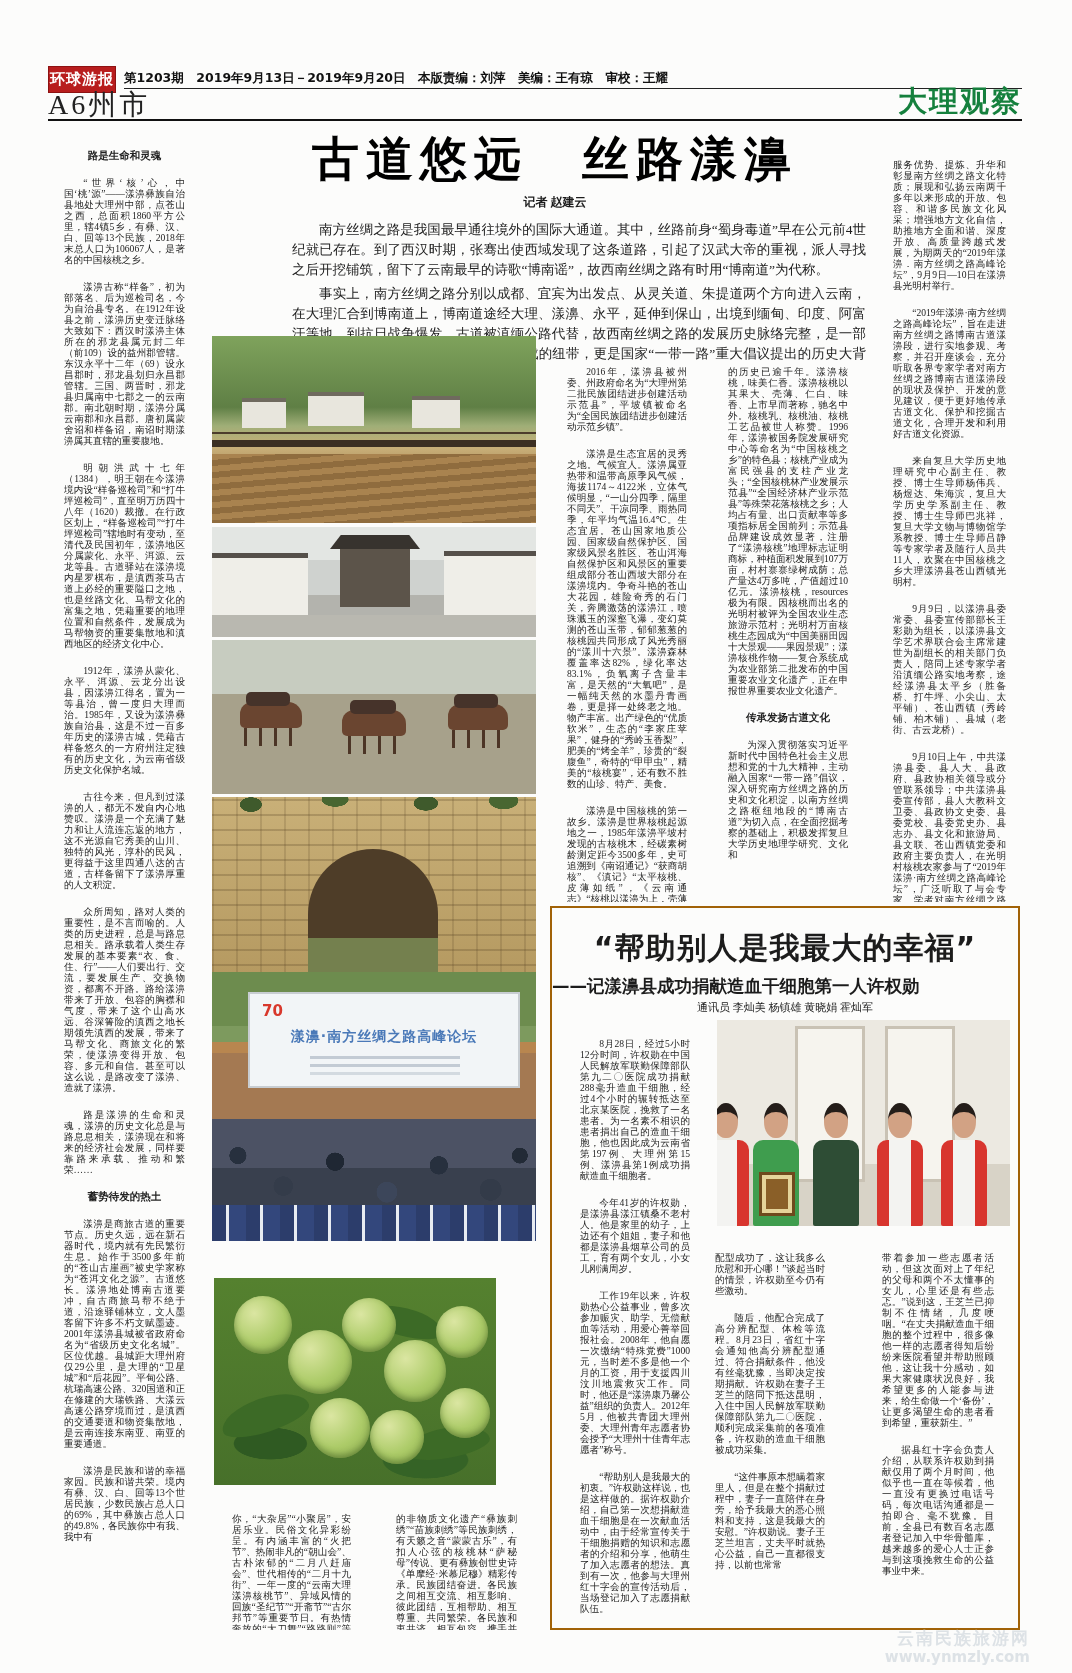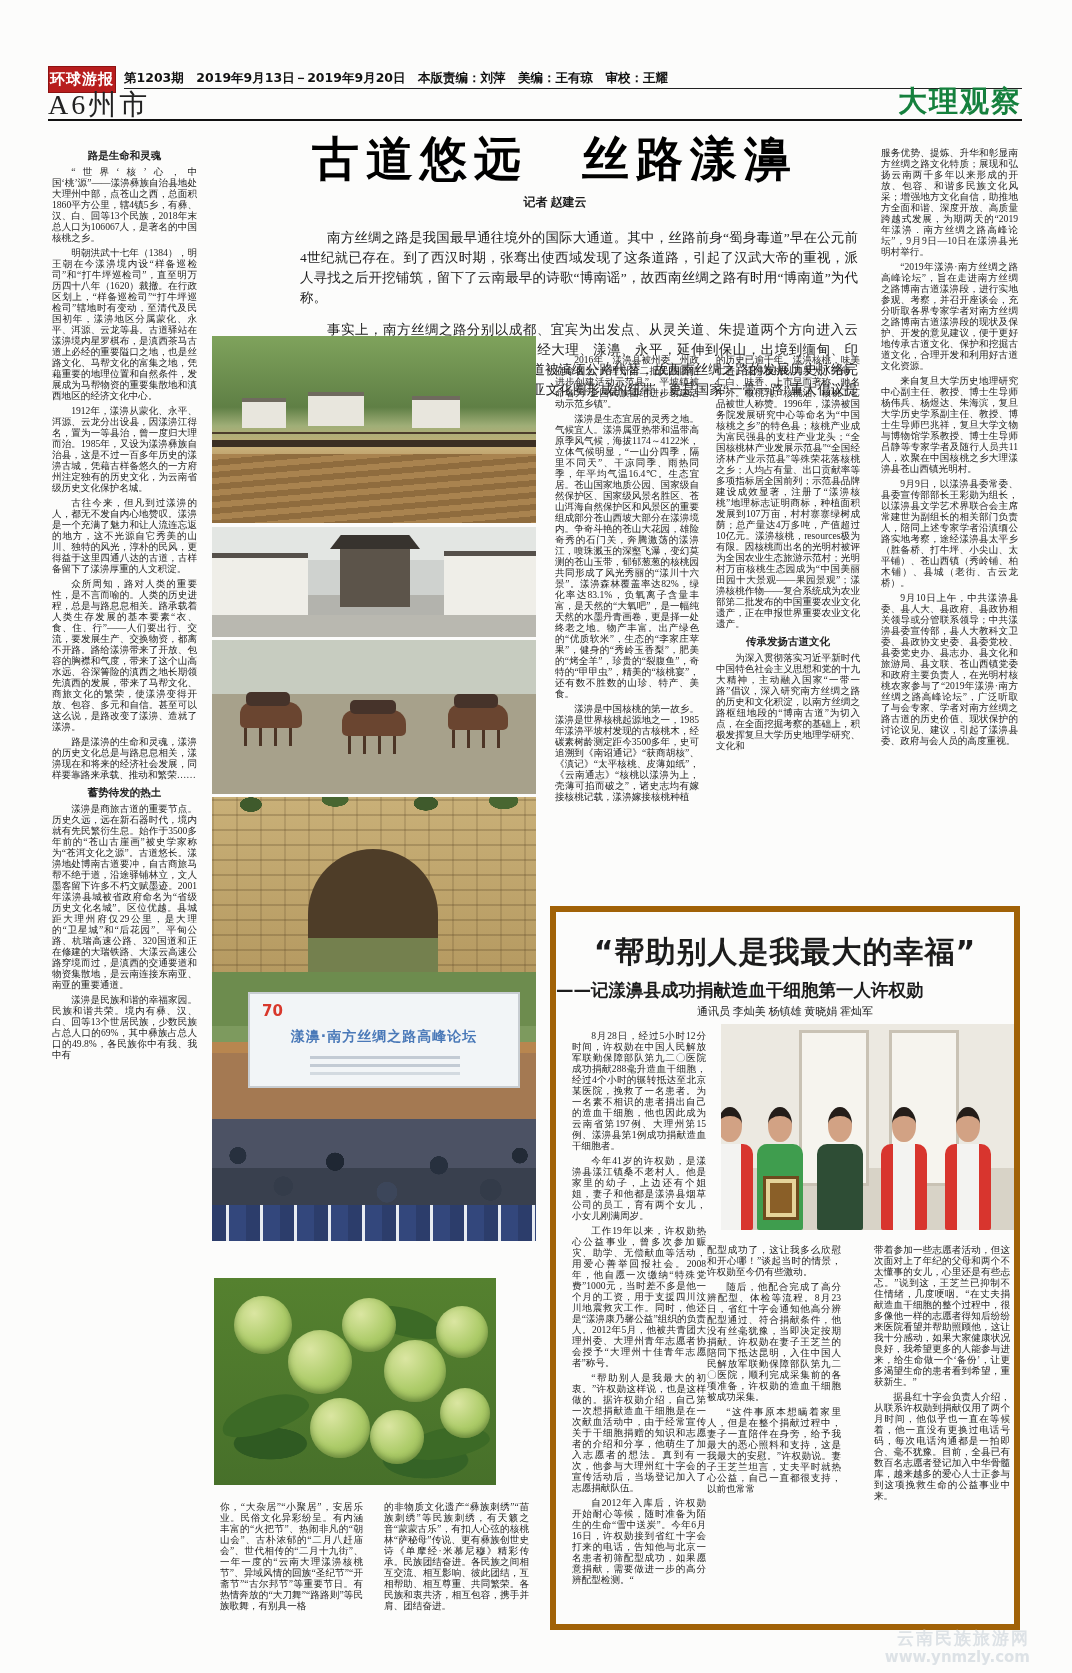--- a/index.html
+++ b/index.html
@@ -18,24 +18,24 @@
         font-weight:900;font-size:29px;color:#15803d;letter-spacing:2px;}
   .head-rule{position:absolute;left:48px;top:119px;width:974px;height:2px;background:#111;}
   
   .main-title{position:absolute;left:235px;top:128px;width:640px;text-align:center;
         font-family:Liberation Mono, monospace;font-weight:900;font-size:47px;color:#000;
         letter-spacing:7px;word-spacing:18px;}
   .main-byline{position:absolute;left:235px;top:194px;width:640px;text-align:center;
         font-weight:bold;font-size:12px;}
   .intro{position:absolute;left:288px;top:216px;width:582px;font-size:13.5px;line-height:20px;
         text-align:justify;}
-  .intro .para{margin:12px;text-indent:2em;}
+  .intro .para{margin:4px;text-indent:2em;}
   
   .col{position:absolute;font-size:9.6px;line-height:11px;text-align:justify;color:#222;overflow:hidden;}
-  .col .para{margin:4px;text-indent:2em;}
+  .col .para{margin:16px;text-indent:2em;}
   .col .para.cont{text-indent:0;}
   .colhead{text-align:center;font-weight:bold;font-family:"DejaVu Sans",sans-serif;
         font-size:10.5px;margin:7px 0 5px;}
   .c-left{left:48px;top:143px;width:153px;height:1487px;}
   .c-1{left:551px;top:350px;width:152px;height:552px;}
   .c-2{left:712px;top:350px;width:152px;height:552px;}
   .c-3{left:877px;top:143px;width:145px;height:759px;}
   .c-bl-a{left:216px;top:1497px;width:151px;height:133px;}
   .c-bl-b{left:380px;top:1497px;width:153px;height:133px;}
   
@@ -88,21 +88,21 @@
         repeating-linear-gradient(90deg,#2c3d6b 0 14px,#e8ecf2 14px 17px,#33477c 17px 34px);}
   .ph6{top:1278px;left:214px;width:282px;height:207px;background:
         radial-gradient(60px 26px at 20% 80%,#2f5a22 60%,rgba(0,0,0,0) 62%),
         radial-gradient(70px 30px at 75% 88%,#356326 60%,rgba(0,0,0,0) 62%),
         linear-gradient(#55812f,#47702a);}
   .walnut{position:absolute;border-radius:50%;
         background:radial-gradient(circle at 35% 30%,#dbe6a2,#accb68 55%,#8cab4e 100%);
         box-shadow:inset 0 -3px 6px rgba(40,70,20,.45);}
   .leaf{position:absolute;background:#3c6a26;border-radius:50% 50% 50% 50%/60% 60% 40% 40%;}
   
-  .donor-box{position:absolute;left:550px;top:906px;width:470px;height:724px;border:6px solid #a16207;
+  .donor-box{position:absolute;left:550px;top:906px;width:470px;height:724px;border:2px solid #a16207;
         box-sizing:border-box;background:#fcfcfb;}
   .donor-title{position:absolute;left:0;top:20px;width:100%;text-align:center;
         font-family:"DejaVu Sans",sans-serif;font-weight:900;font-size:30px;letter-spacing:1px;}
   .donor-sub{position:absolute;left:0;top:66px;width:100%;text-align:left;
         font-family:"DejaVu Sans",sans-serif;font-weight:bold;font-size:17.5px;}
   .donor-byline{position:absolute;left:0;top:92px;width:100%;text-align:center;font-size:11px;}
   .d-1{left:12px;top:114px;width:142px;height:592px;}
   .d-2{left:147px;top:328px;width:142px;height:378px;}
   .d-3{left:314px;top:328px;width:144px;height:378px;}
   .donor-photo{position:absolute;left:165px;top:112px;width:293px;height:206px;overflow:hidden;
@@ -136,20 +136,21 @@
   <div class="main-title">古道悠远　丝路漾濞</div>
   <div class="main-byline">记者 赵建云</div>
   <div class="intro">
       <p class="para">南方丝绸之路是我国最早通往境外的国际大通道。其中，丝路前身“蜀身毒道”早在公元前4世纪就已存在。到了西汉时期，张骞出使西域发现了这条道路，引起了汉武大帝的重视，派人寻找之后开挖铺筑，留下了云南最早的诗歌“博南谣”，故西南丝绸之路有时用“博南道”为代称。</p>
       <p class="para">事实上，南方丝绸之路分别以成都、宜宾为出发点、从灵关道、朱提道两个方向进入云南，在大理汇合到博南道上，博南道途经大理、漾濞、永平，延伸到保山，出境到缅甸、印度、阿富汗等地。到抗日战争爆发，古道被滇缅公路代替，故西南丝绸之路的发展历史脉络完整，是一部完整的交通发展史，也是南亚文化圈形成的纽带，更是国家“一带一路”重大倡议提出的历史大背景。</p>
     </div>
 
   <div class="col c-left">
       <div class="colhead">路是生命和灵魂</div>
       <p class="para">“世界‘核’心，中国‘桃’源”——漾濞彝族自治县地处大理州中部，点苍山之西，总面积1860平方公里，辖4镇5乡，有彝、汉、白、回等13个民族，2018年末总人口为106067人，是著名的中国核桃之乡。</p>
+      <p class="para">漾濞古称“样备”，初为部落名、后为巡检司名，今为自治县专名。在1912年设县之前，漾濞历史变迁脉络大致如下：西汉时漾濞主体所在的邪龙县属元封二年（前109）设的益州郡管辖。东汉永平十二年（69）设永昌郡时，邪龙县划归永昌郡管辖。三国、两晋时，邪龙县归属南中七郡之一的云南郡。南北朝时期，漾濞分属云南郡和永昌郡。唐初属蒙舍诏和样备诏，南诏时期漾濞属其直辖的重要腹地。</p>
       <p class="para">明朝洪武十七年（1384），明王朝在今漾濞境内设“样备巡检司”和“打牛坪巡检司”，直至明万历四十八年（1620）裁撤。在行政区划上，“样备巡检司”“打牛坪巡检司”辖地时有变动，至清代及民国初年，漾濞地区分属蒙化、永平、洱源、云龙等县。古道驿站在漾濞境内星罗棋布，是滇西茶马古道上必经的重要隘口之地，也是丝路文化、马帮文化的富集之地，凭藉重要的地理位置和自然条件，发展成为马帮物资的重要集散地和滇西地区的经济文化中心。</p>
       <p class="para">1912年，漾濞从蒙化、永平、洱源、云龙分出设县，因漾濞江得名，置为一等县治，曾一度归大理而治。1985年，又设为漾濞彝族自治县，这是不过一百多年历史的漾濞古城，凭藉古样备悠久的一方府州注定独有的历史文化，为云南省级历史文化保护名城。</p>
       <p class="para">古往今来，但凡到过漾濞的人，都无不发自内心地赞叹。漾濞是一个充满了魅力和让人流连忘返的地方，这不光源自它秀美的山川、独特的风光，淳朴的民风，更得益于这里四通八达的古道，古样备留下了漾濞厚重的人文积淀。</p>
       <p class="para">众所周知，路对人类的重要性，是不言而喻的。人类的历史进程，总是与路息息相关。路承载着人类生存发展的基本要素“衣、食、住、行”——人们要出行、交流，要发展生产、交换物资，都离不开路。路给漾濞带来了开放、包容的胸襟和气度，带来了这个山高水远、谷深箐险的滇西之地长期领先滇西的发展，带来了马帮文化、商旅文化的繁荣，使漾濞变得开放、包容、多元和自信。甚至可以这么说，是路改变了漾濞、造就了漾濞。</p>
       <p class="para">路是漾濞的生命和灵魂，漾濞的历史文化总是与路息息相关，漾濞现在和将来的经济社会发展，同样要靠路来承载、推动和繁荣……</p>
       <div class="colhead">蓄势待发的热土</div>
       <p class="para">漾濞是商旅古道的重要节点。历史久远，远在新石器时代，境内就有先民繁衍生息。始作于3500多年前的“苍山古崖画”被史学家称为“苍洱文化之源”。古道悠长。漾濞地处博南古道要冲，自古商旅马帮不绝于道，沿途驿铺林立，文人墨客留下许多不朽文赋墨迹。2001年漾濞县城被省政府命名为“省级历史文化名城”。区位优越。县城距大理州府仅29公里，是大理的“卫星城”和“后花园”。平甸公路、杭瑞高速公路、320国道和正在修建的大瑞铁路、大漾云高速公路穿境而过，是滇西的交通要道和物资集散地，是云南连接东南亚、南亚的重要通道。</p>
       <p class="para">漾濞是民族和谐的幸福家园。民族和谐共荣。境内有彝、汉、白、回等13个世居民族，少数民族占总人口的69%，其中彝族占总人口的49.8%，各民族你中有我、我中有</p>
     </div>
   <div class="col c-1">

